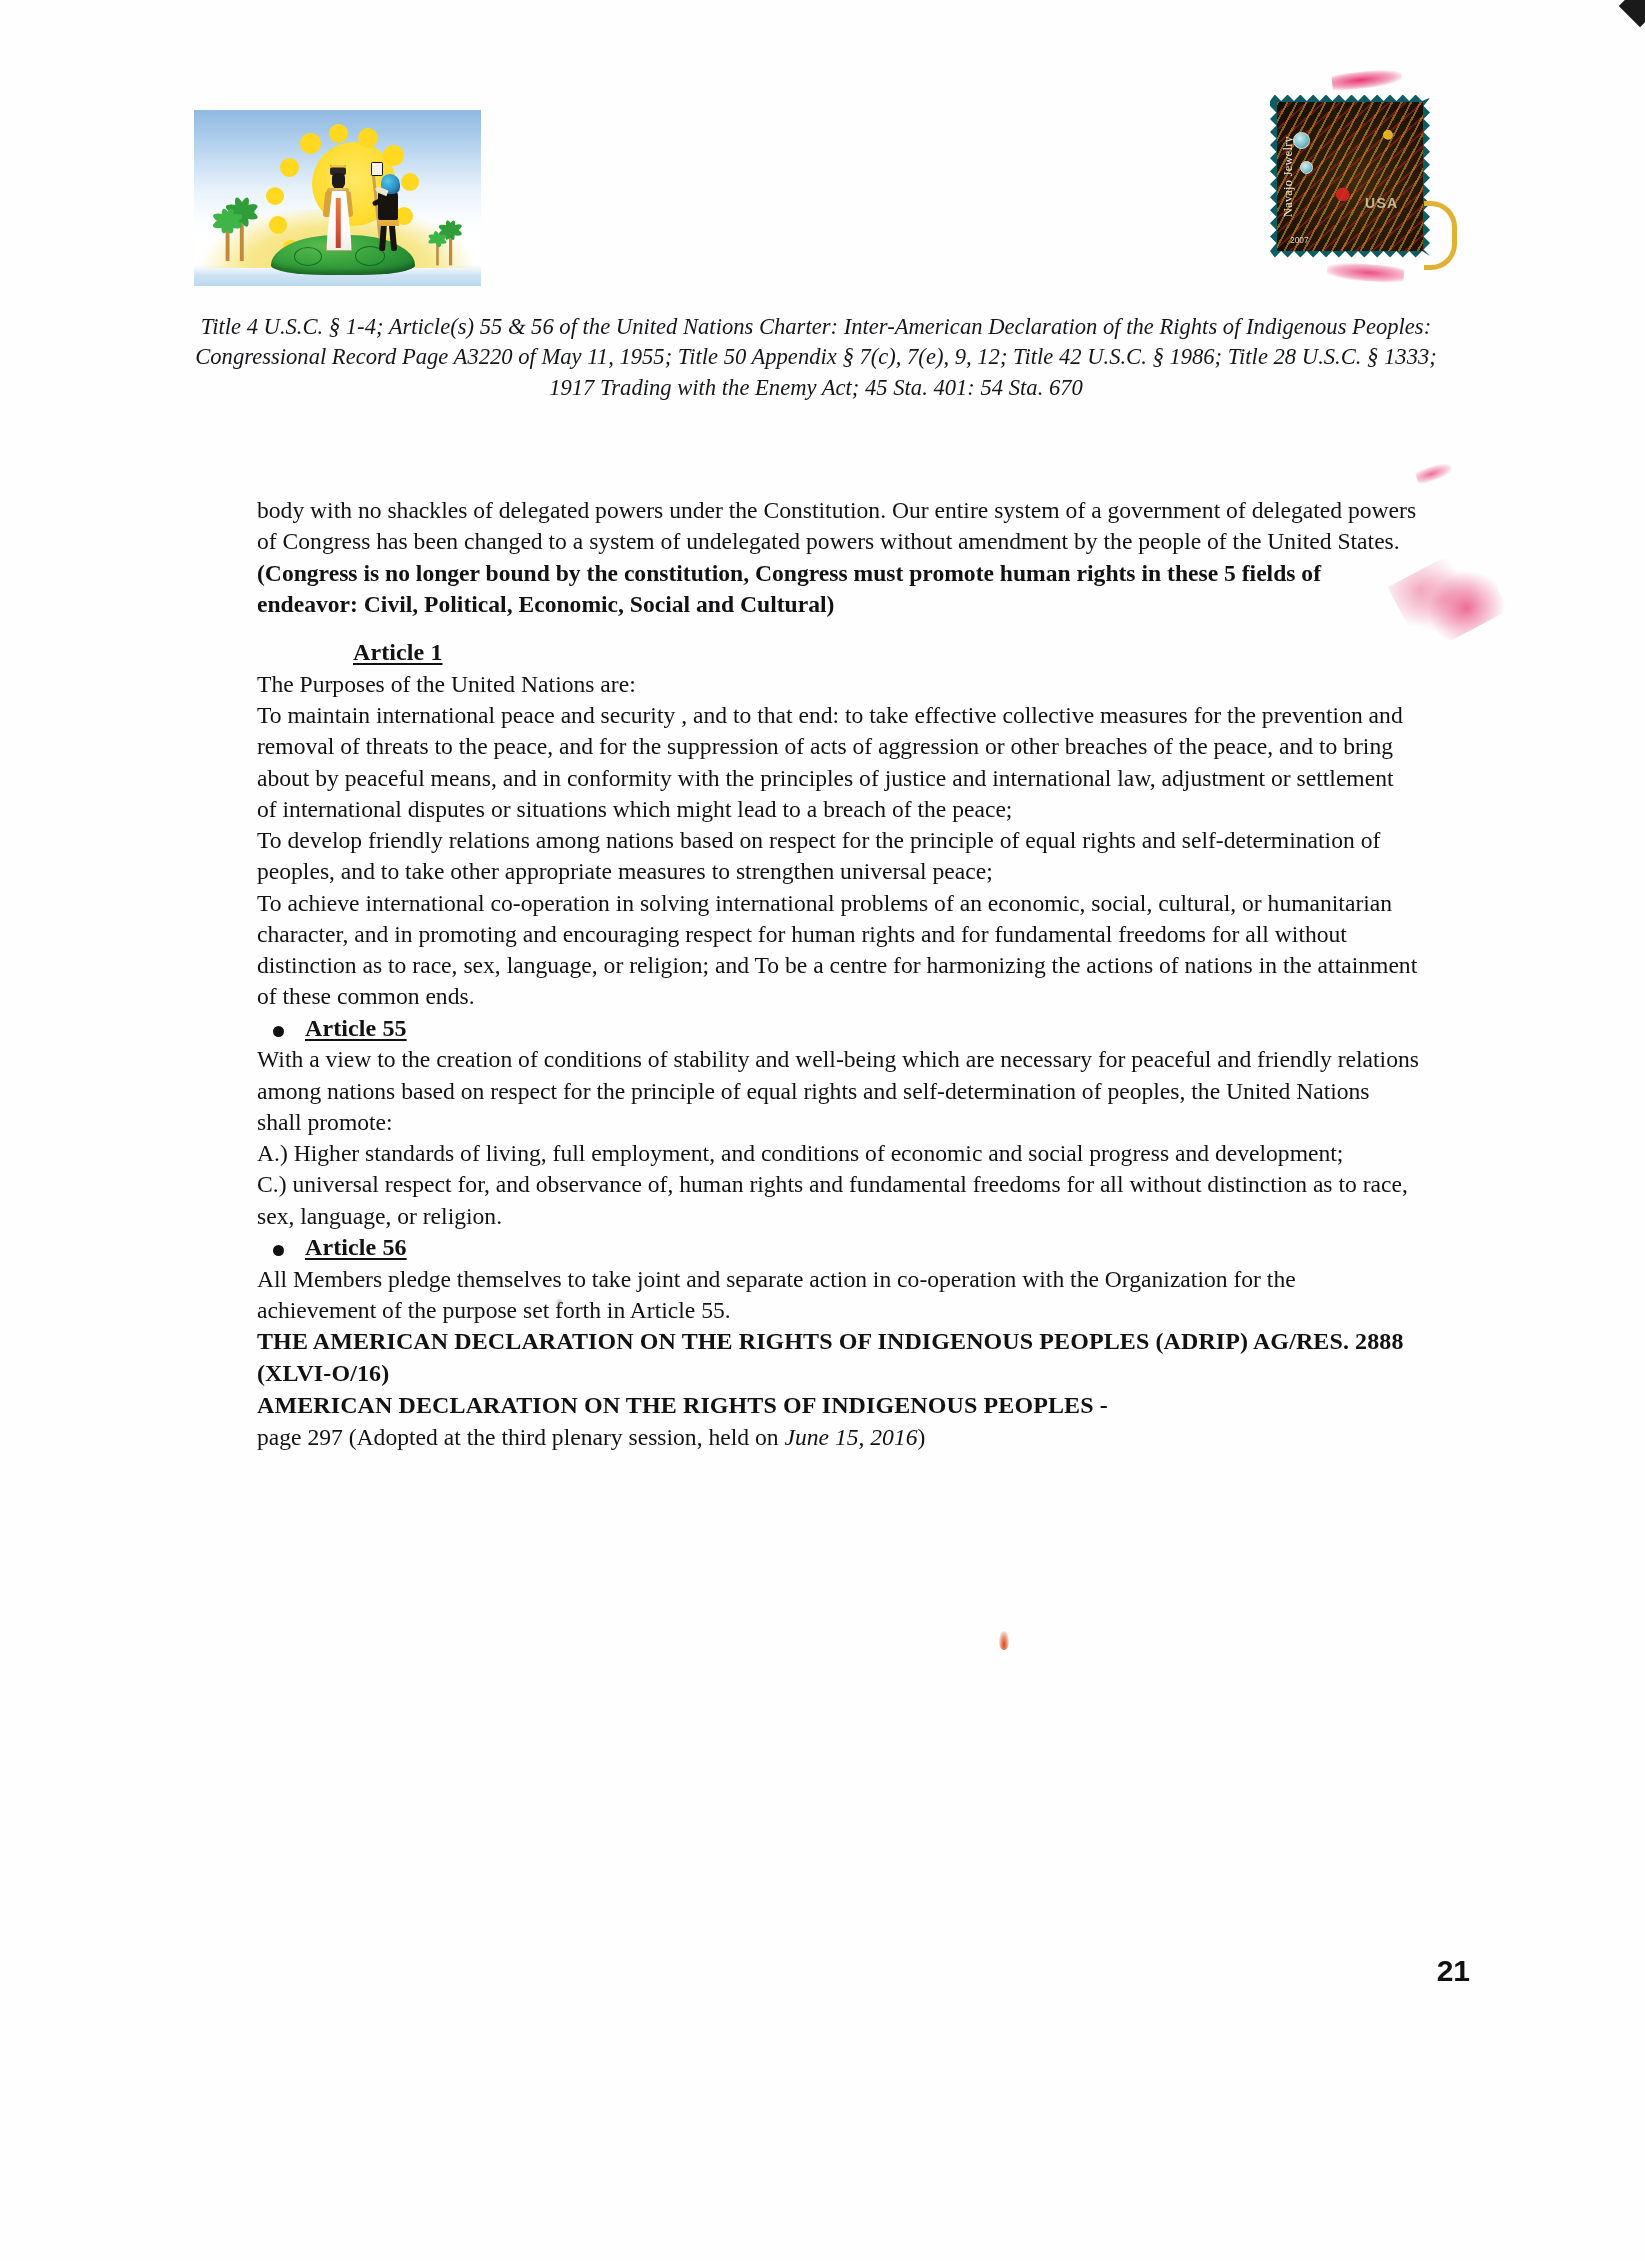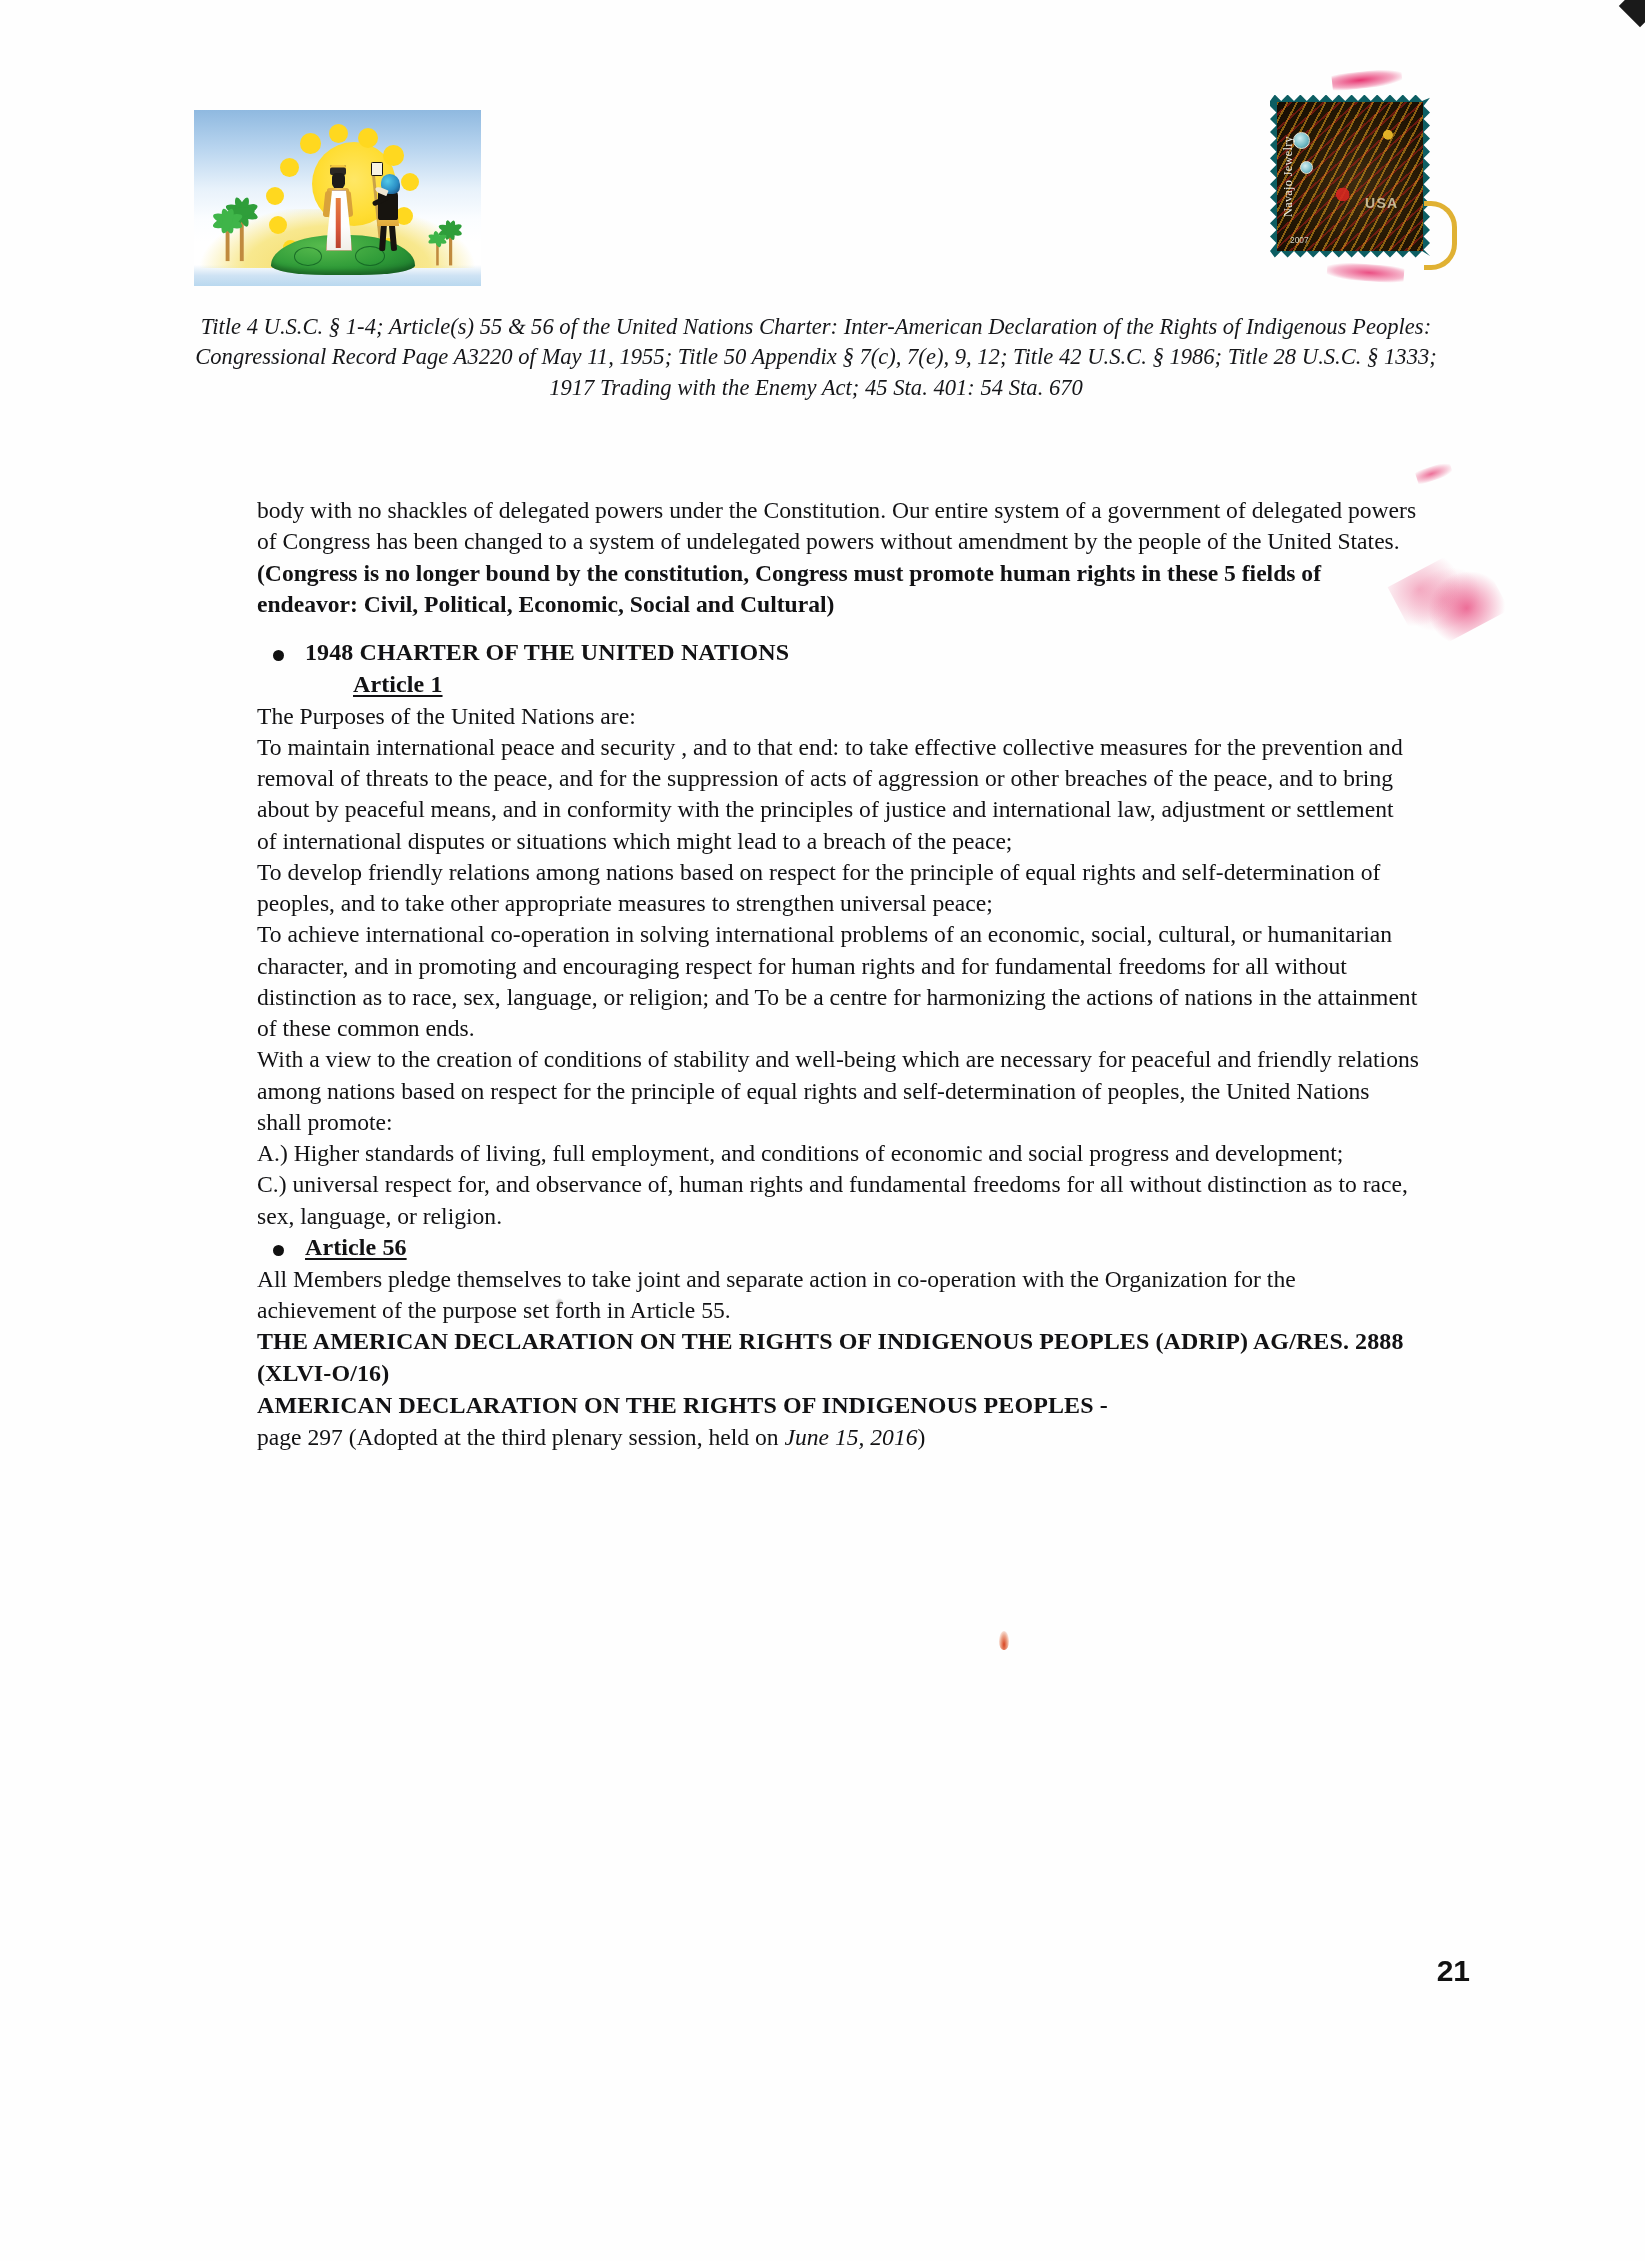--- a/index.html
+++ b/index.html
@@ -453,33 +453,33 @@
   <div class="citation">Title 4 U.S.C. § 1-4; Article(s) 55 &amp; 56 of the United Nations Charter: Inter-American Declaration of the Rights of Indigenous Peoples: Congressional Record Page A3220 of May 11, 1955; Title 50 Appendix § 7(c), 7(e), 9, 12; Title 42 U.S.C. § 1986; Title 28 U.S.C. § 1333; 1917 Trading with the Enemy Act; 45 Sta. 401: 54 Sta. 670</div>
 
   <div class="body-block">
 
     <p class="p">body with no shackles of delegated powers under the Constitution. Our entire system of  a government of delegated powers of Congress has been changed to a system of undelegated powers without amendment by the people of the United States.</p>
 
     <p class="p b">(Congress is no longer bound by the constitution, Congress must promote human rights in these 5 fields of endeavor: Civil, Political, Economic, Social and Cultural)</p>
 
     <div class="sp-md"></div>
 
-    <div class="bullet-row">
-      <span class="heading-lg">1948 CHARTER OF THE UNITED NATIONS</span>
-    </div>
 
     <div class="indent-article1">
       <span class="b u heading-lg">Article 1</span>
     </div>
 
     <p class="p">The Purposes of the United Nations are:</p>
     <p class="p">To maintain international peace and security , and to that end: to take effective collective measures for the prevention and removal of threats to the peace, and for the suppression of acts of aggression or other breaches of the peace, and to bring about by peaceful means, and in conformity with the principles of justice and international law, adjustment or settlement of international disputes or situations which might lead to a breach of the peace;</p>
     <p class="p">To develop friendly relations among nations based on respect for the principle of equal rights and self-determination of peoples, and to take other appropriate measures to strengthen universal peace;</p>
     <p class="p">To achieve international co-operation in solving international problems of an economic, social, cultural, or humanitarian character, and in promoting and encouraging respect for human rights and for fundamental freedoms for all without distinction as to race, sex, language, or religion; and To be a centre for harmonizing the actions of nations in the attainment of these common ends.</p>
 
+    <div class="bullet-row">
+      <span class="b u heading-lg">Article 55</span>
+    </div>
 
     <p class="p"> With a view to the creation of conditions of stability and well-being which are necessary for peaceful and friendly relations among nations based on respect for the principle of equal rights and self-determination of peoples, the United Nations shall promote:</p>
     <p class="p">A.) Higher standards of living, full employment, and conditions of economic and social progress and development;</p>
     <p class="p">C.) universal respect for, and observance of, human rights and fundamental freedoms for all without distinction as to race, sex, language, or religion.</p>
 
     <div class="bullet-row">
       <span class="b u heading-lg">Article 56</span>
     </div>
 
     <p class="p">All Members pledge themselves to take joint and separate action in co-operation with the Organization for the achievement of the purpose set forth in Article 55.</p>

